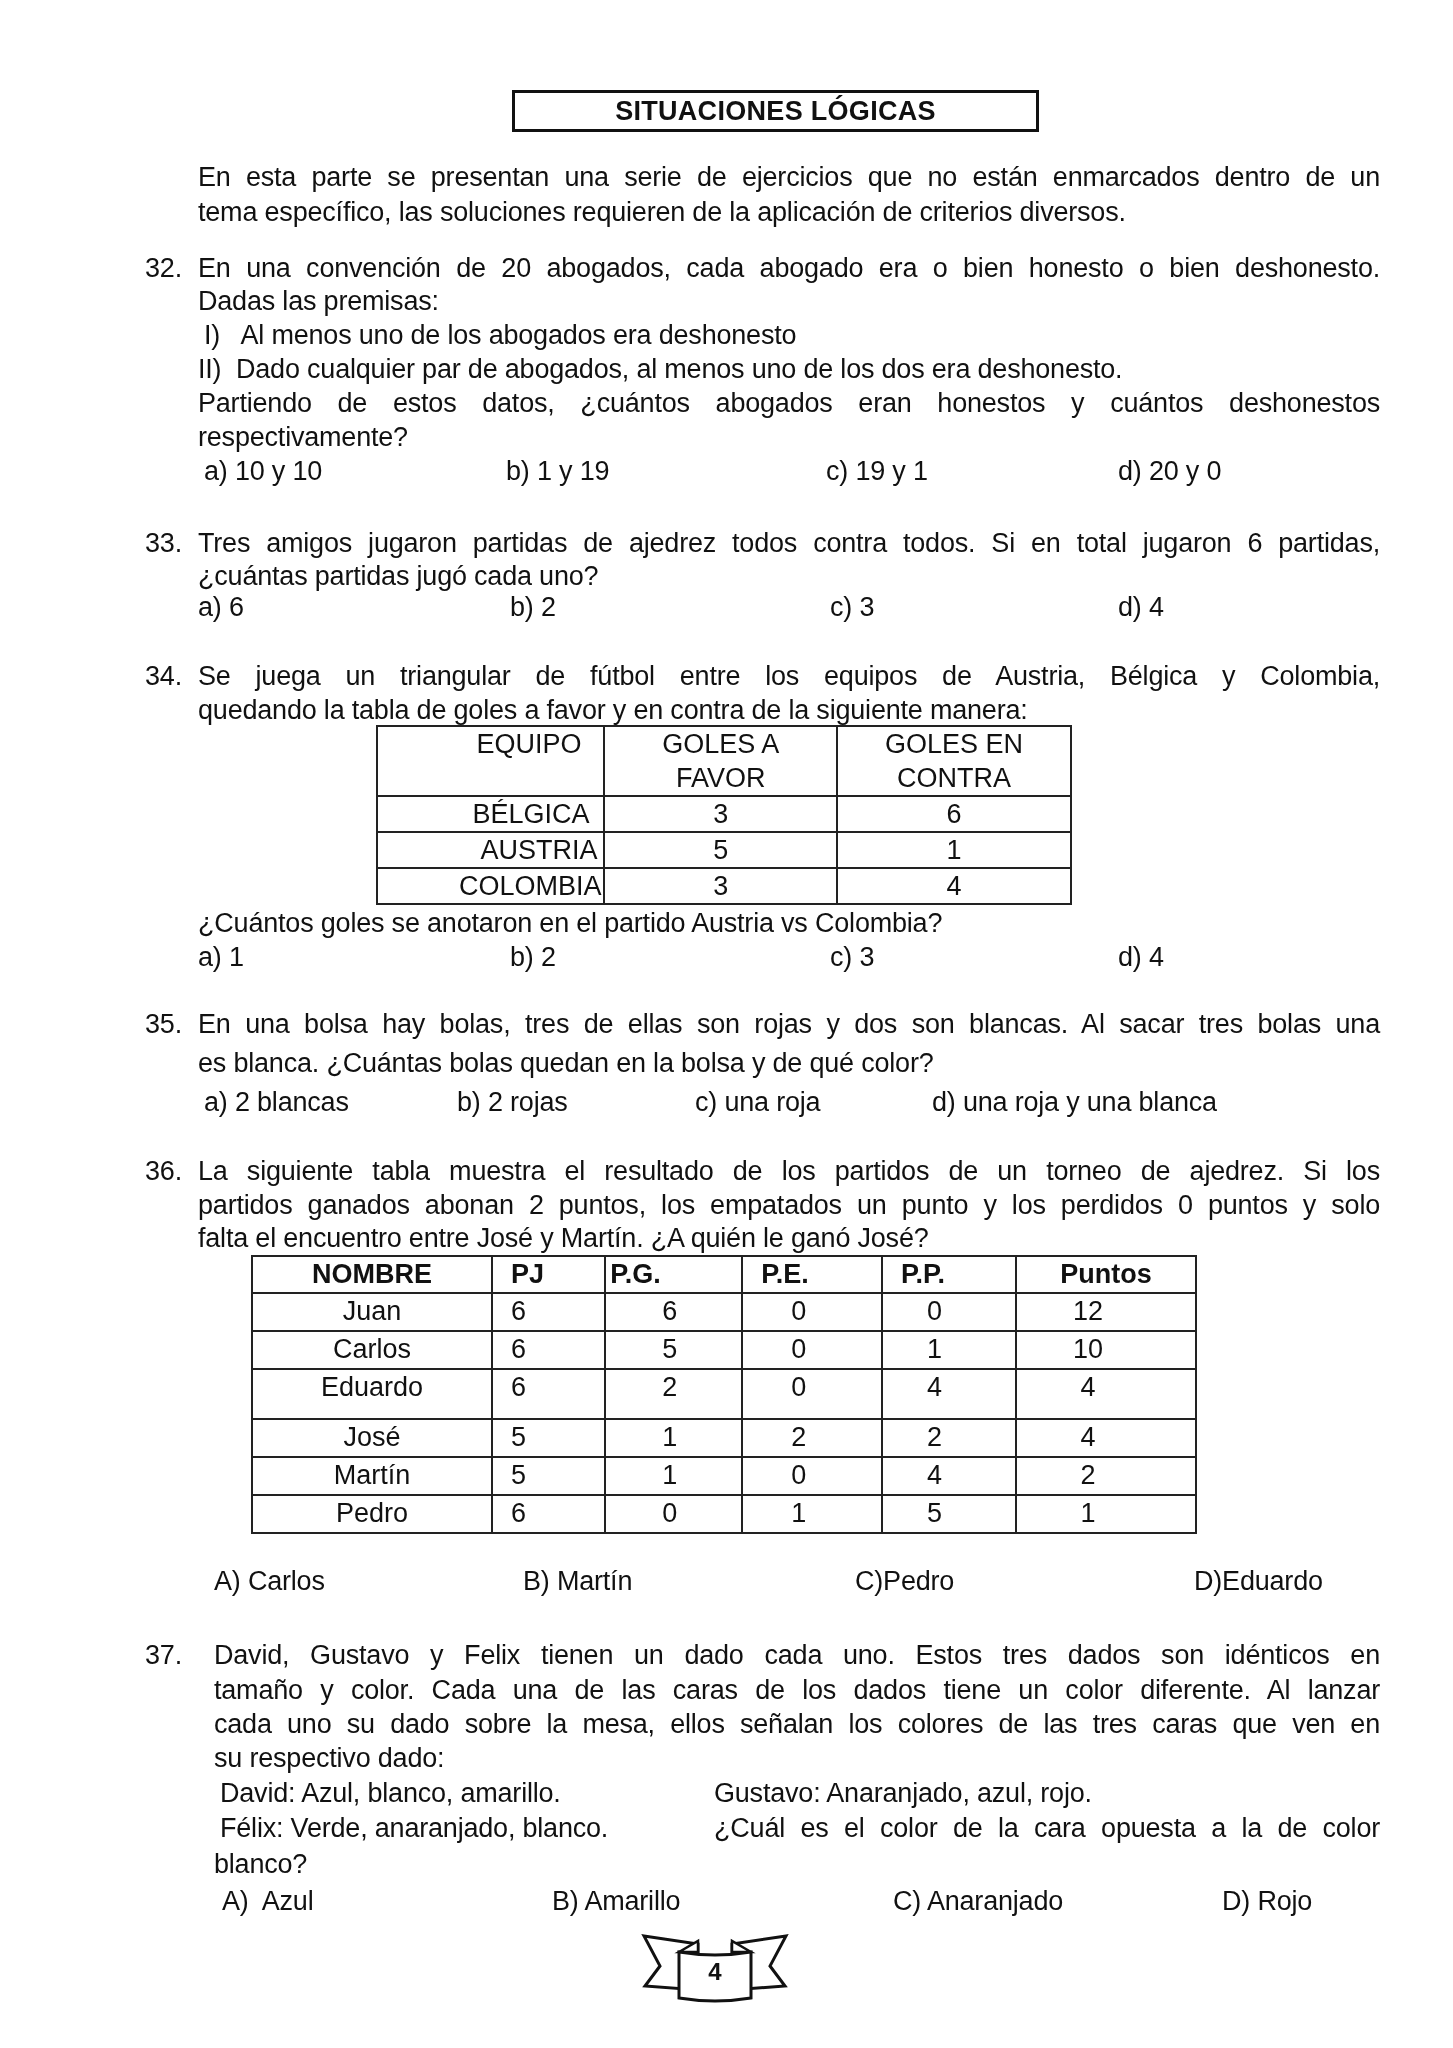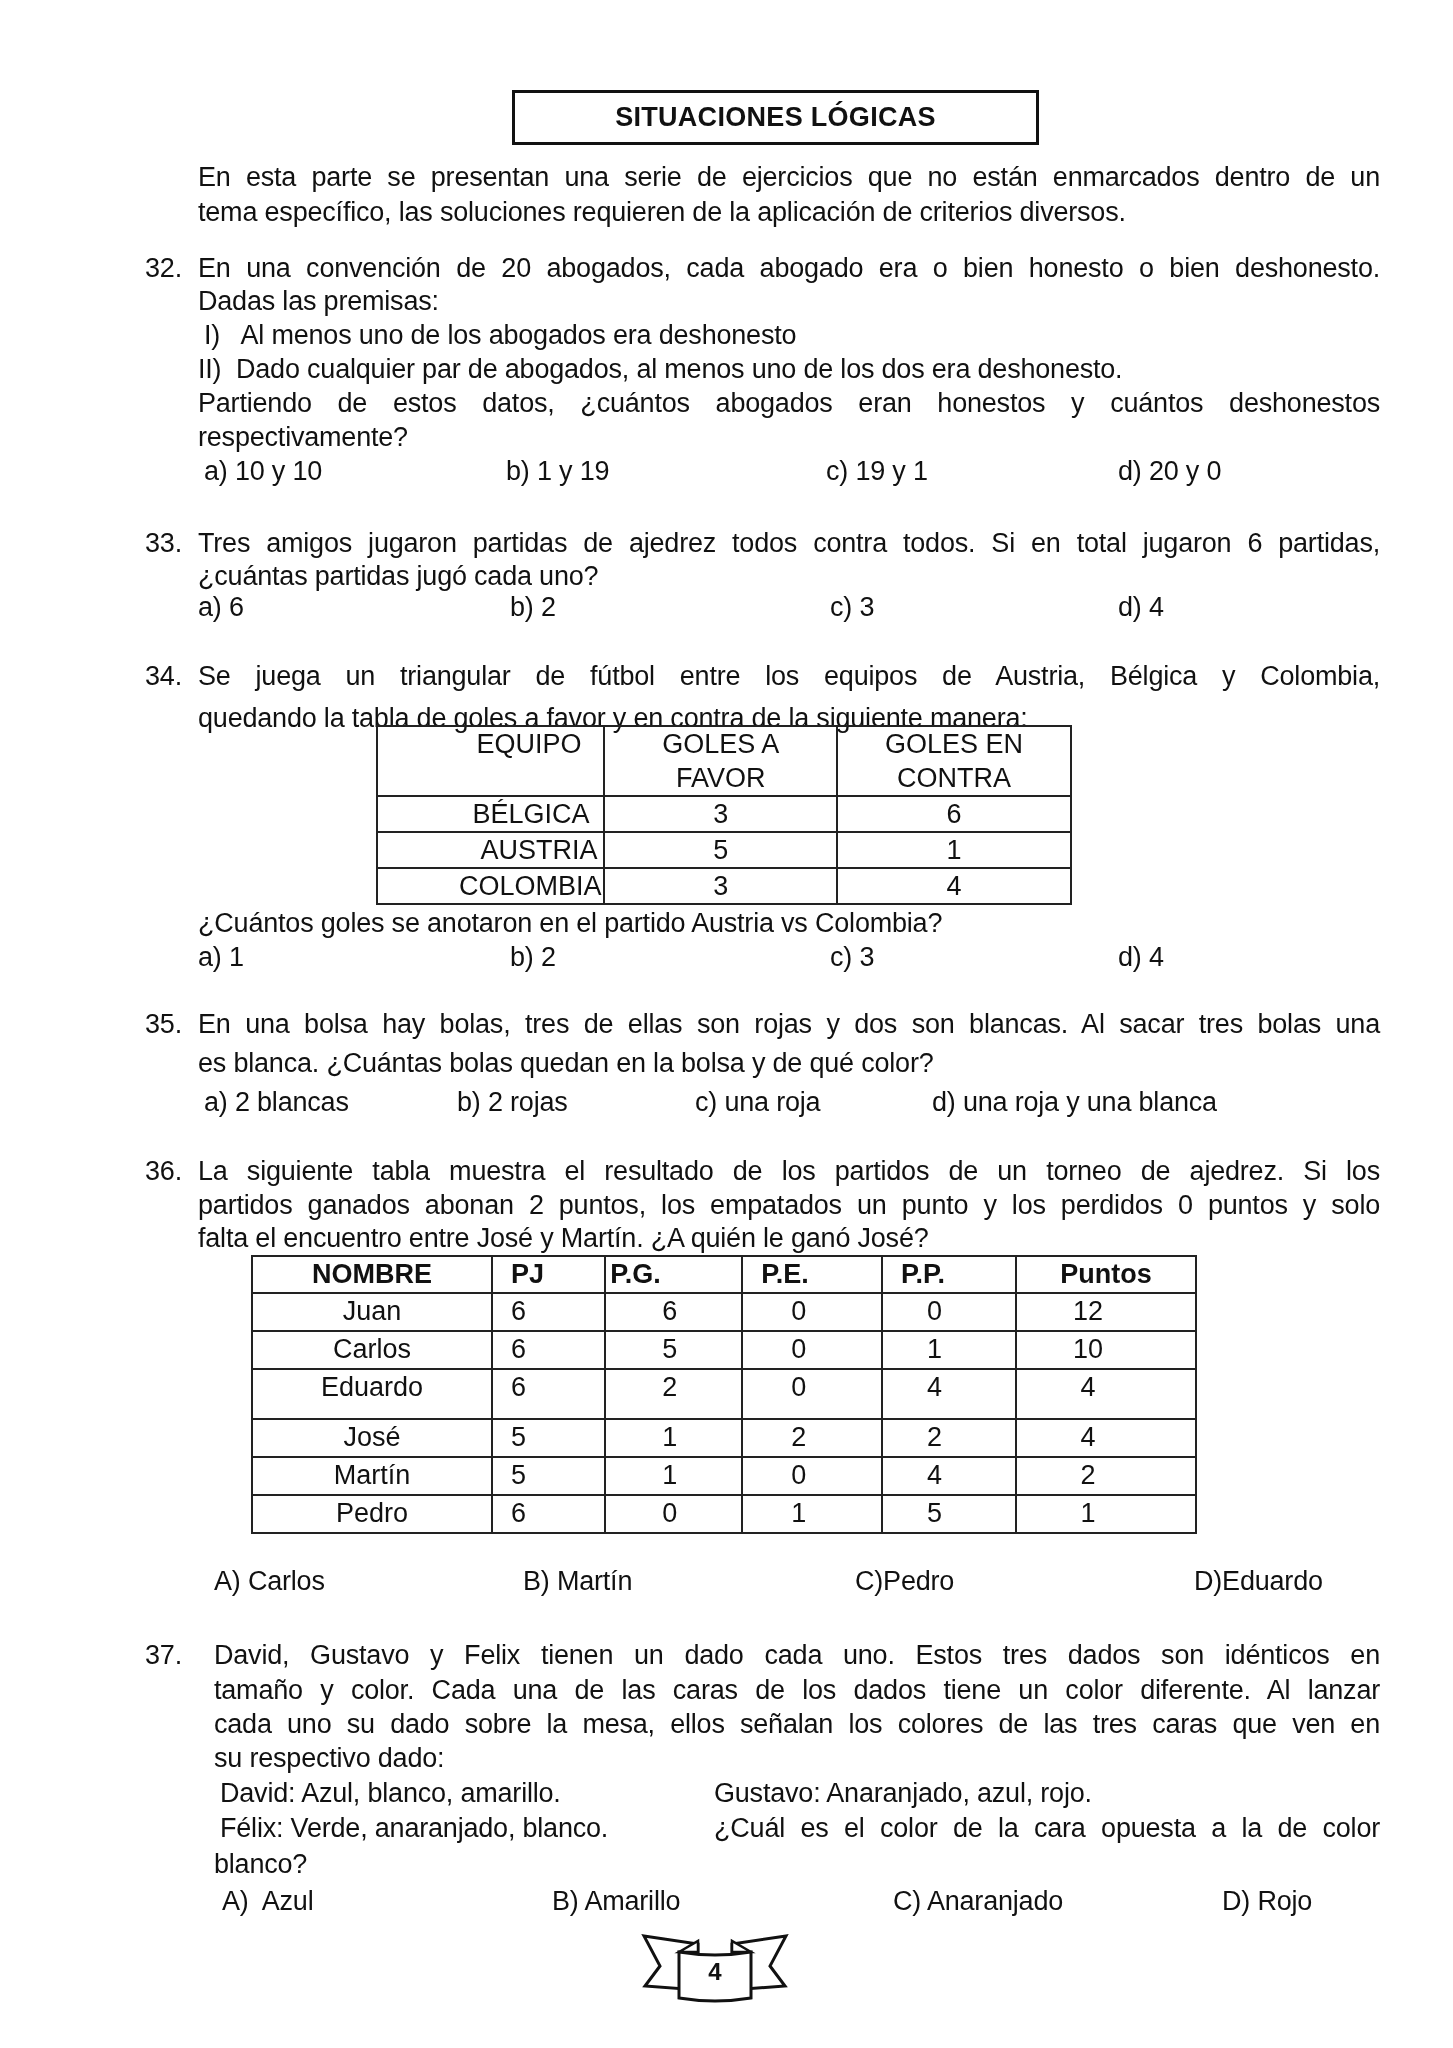--- a/index.html
+++ b/index.html
@@ -1,20 +1,20 @@
 <!DOCTYPE html>
 <html><head>
 <meta charset="utf-8">
 <style>
   html, body { margin: 0; padding: 0; background: #ffffff; }
   body { width: 1453px; height: 2048px; position: relative; overflow: hidden;
          font-family: "Liberation Sans", sans-serif; color: #111; }
   .abs { position: absolute; white-space: nowrap; }
   .t { font-size: 27px; line-height: 34px; letter-spacing: -0.2px; }
-  .title-box { position: absolute; left: 512px; top: 90px; width: 527px; height: 55px;
+  .title-box { position: absolute; left: 512px; top: 90px; width: 527px; height: 42px;
                border: 3px solid #111; box-sizing: border-box; display: flex;
                align-items: center; justify-content: center; }
   .title-text { font-weight: bold; font-size: 27px; letter-spacing: 0.3px; }
   .just { position: absolute; left: 198px; width: 1182px; text-align: justify;
           text-align-last: justify; white-space: nowrap; }
   table.grid { position: absolute; border-collapse: collapse; }
   table.grid td { border: 2px solid #222; padding: 0; text-align: center;
                   font-size: 27px; line-height: 34px; vertical-align: top; }
   .banner { position: absolute; left: 640px; top: 1930px; width: 150px; height: 80px; }
 </style>
@@ -48,21 +48,21 @@
   <div class="abs t" style="left:198px;top:559px;">¿cuántas partidas jugó cada uno?</div>
   <div class="abs t" style="left:198px;top:590px;">a) 6</div>
   <div class="abs t" style="left:510px;top:590px;">b) 2</div>
   <div class="abs t" style="left:830px;top:590px;">c) 3</div>
   <div class="abs t" style="left:1118px;top:590px;">d) 4</div>
 </div>
 
 <div>
   <div class="abs t" style="left:145px;top:659px;">34.</div>
   <div class="just t" style="top:659px;">Se juega un triangular de fútbol entre los equipos de Austria, Bélgica y Colombia,</div>
-  <div class="abs t" style="left:198px;top:693px;margin-top:8px;">quedando la tabla de goles a favor y en contra de la siguiente manera:</div>
+  <div class="abs t" style="left:198px;top:693px;">quedando la tabla de goles a favor y en contra de la siguiente manera:</div>
 
   <table class="grid" style="left:376px;top:725px;width:696px;">
     <tbody>
         <tr style="height:68px;">
       <td style="width:209px;text-align:right;padding-right:22px;">
         <div>EQUIPO</div>
       </td>
       <td style="width:240px;">
         <div>GOLES A</div>
         <div>FAVOR</div>

